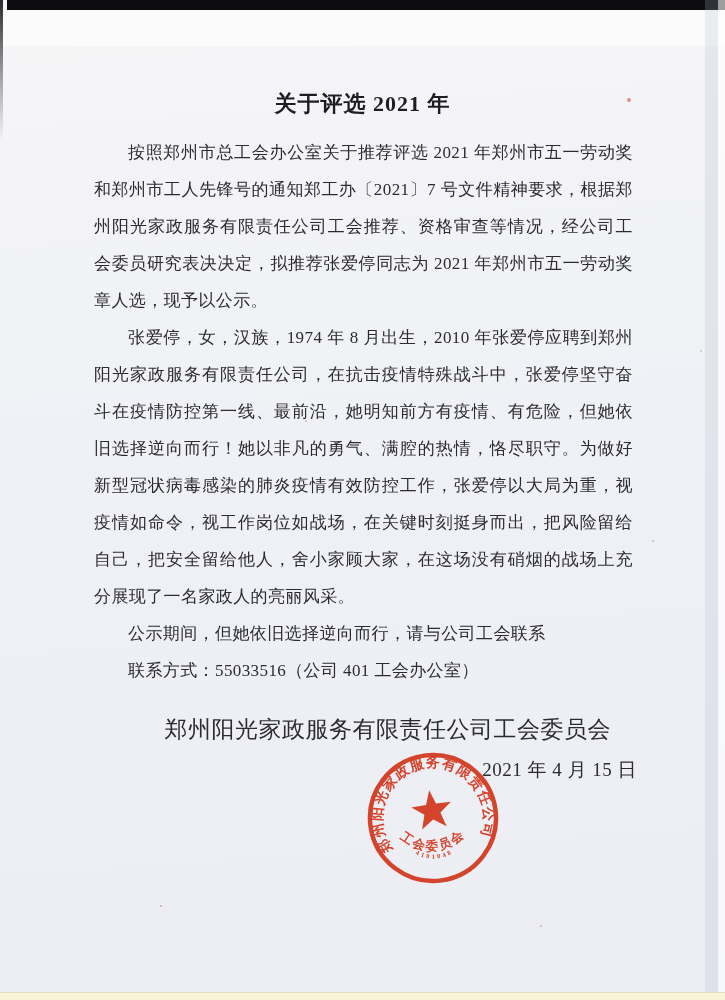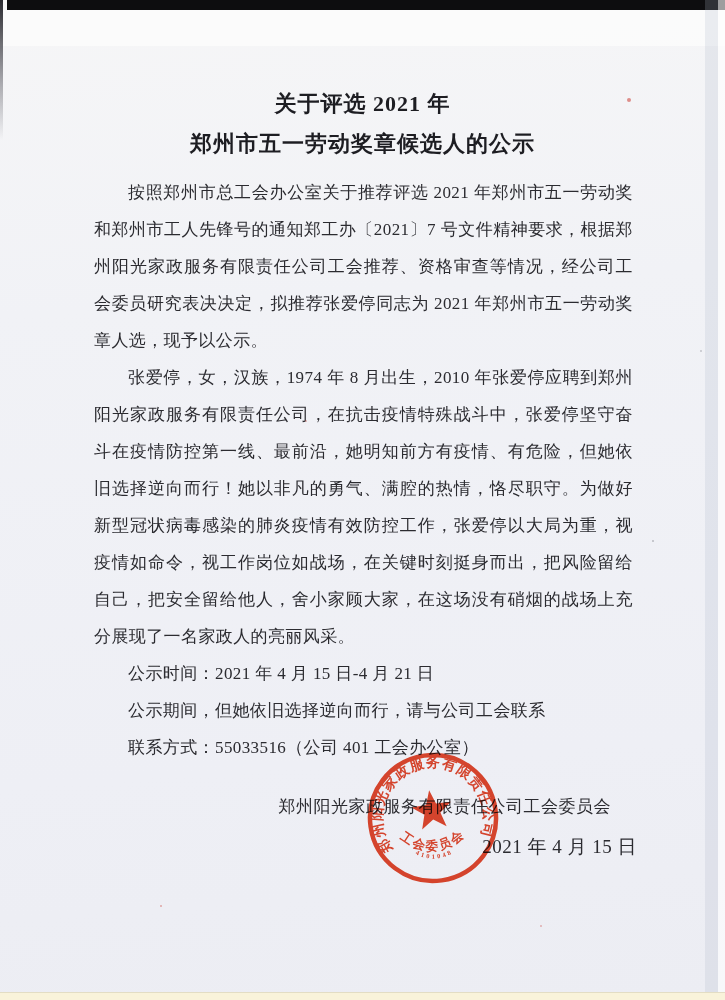--- a/index.html
+++ b/index.html
@@ -41,21 +41,21 @@
     line-height:37px;
     text-align:justify;
     text-justify:inter-ideograph;
     letter-spacing:0.4px;
   }
   .doc-body p{margin:0;text-indent:2em;}
   .signature{margin-top:26px;}
   .sig-org{
     text-align:right;
     padding-right:114px;
-    font-size:17px;
+    font-size:23px;
     line-height:30px;
     letter-spacing:0.5px;
   }
   .sig-date{
     text-align:right;
     padding-right:88px;
     margin-top:10px;
     font-size:19px;
     line-height:30px;
     letter-spacing:0.5px;
@@ -79,27 +79,25 @@
   <div class="scan-topbar"></div>
   <div class="scan-topglow"></div>
   <div class="scan-leftedge"></div>
   <div class="scan-rightband"></div>
   <div class="scan-rightwhite"></div>
   <div class="scan-bottomstrip"></div>
   <div class="scan-speckles"></div>
 
   <div class="title">
     <div>关于评选 2021 年</div>
-    <div>郑州市五一劳动奖章候选人的公示</div>
   </div>
 
   <div class="doc-body">
     <p>按照郑州市总工会办公室关于推荐评选 2021 年郑州市五一劳动奖和郑州市工人先锋号的通知郑工办〔2021〕7 号文件精神要求，根据郑州阳光家政服务有限责任公司工会推荐、资格审查等情况，经公司工会委员研究表决决定，拟推荐张爱停同志为 2021 年郑州市五一劳动奖章人选，现予以公示。</p>
     <p>张爱停，女，汉族，1974 年 8 月出生，2010 年张爱停应聘到郑州阳光家政服务有限责任公司，在抗击疫情特殊战斗中，张爱停坚守奋斗在疫情防控第一线、最前沿，她明知前方有疫情、有危险，但她依旧选择逆向而行！她以非凡的勇气、满腔的热情，恪尽职守。为做好新型冠状病毒感染的肺炎疫情有效防控工作，张爱停以大局为重，视疫情如命令，视工作岗位如战场，在关键时刻挺身而出，把风险留给自己，把安全留给他人，舍小家顾大家，在这场没有硝烟的战场上充分展现了一名家政人的亮丽风采。</p>
-    <p>公示时间：2021 年 4 月 15 日-4 月 21 日</p>
     <p>公示期间，但她依旧选择逆向而行，请与公司工会联系</p>
     <p>联系方式：55033516（公司 401 工会办公室）</p>
   </div>
 
   <div class="signature">
     <div class="sig-org">郑州阳光家政服务有限责任公司工会委员会</div>
     <div class="sig-date">2021 年 4 月 15 日</div>
   </div>
 
   <svg class="seal" viewBox="0 0 140 140">

